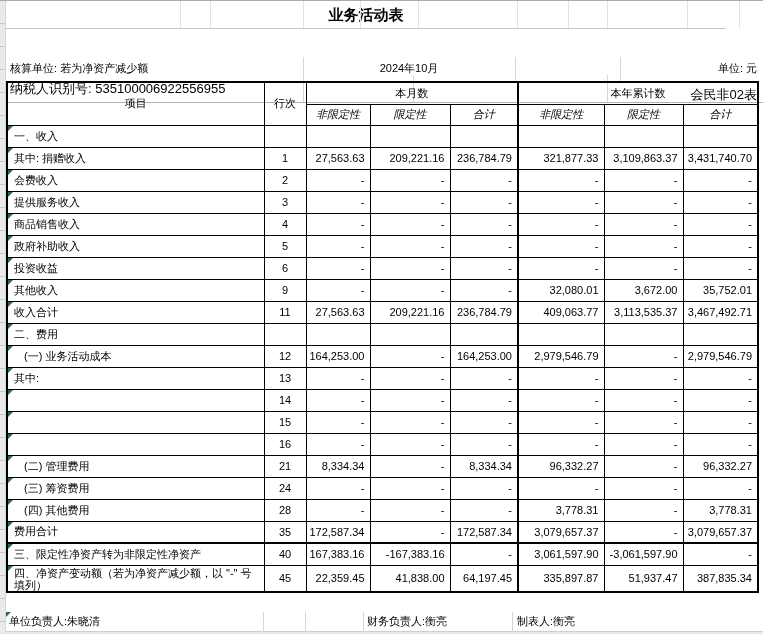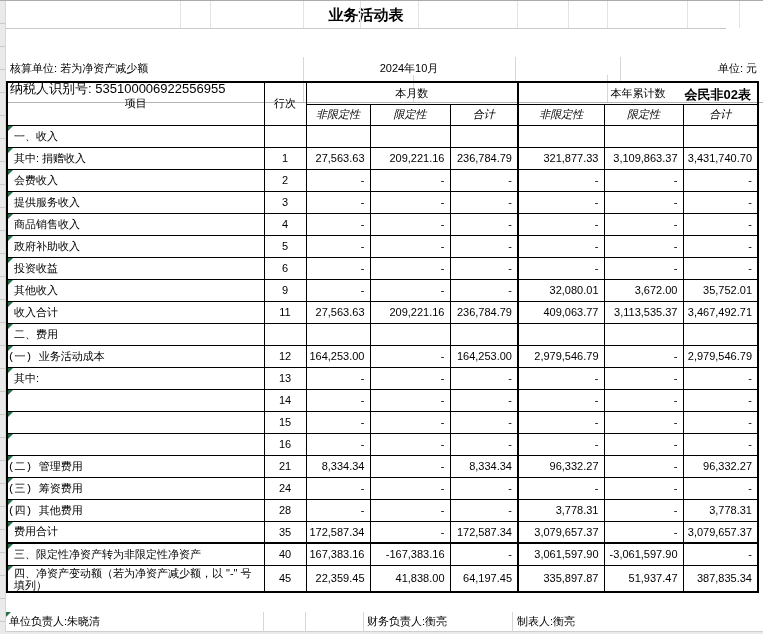--- a/index.html
+++ b/index.html
@@ -17,39 +17,39 @@
     border-right:1px solid #d7d7d7;
   }
   .vline{ position:absolute; top:0; width:1px; height:100%; background:#e3e3e3; }
   .vline.mid{ background:#d6d6d6; }
 
   
   #title-row{ position:absolute; left:6px; top:0; width:720px; height:28px; border-bottom:1px solid #c9c9c9; }
   #title-row .ttl{ display:block; width:100%; text-align:center; font-size:15px; font-weight:bold; line-height:27px; color:#000; }
   #info1{ position:absolute; left:6px; top:28px; width:757px; height:28px; border-bottom:1px solid #b3b3b3; font-size:13px;margin-top:46px; }
   #info1 .lbl{ position:absolute; left:4px; top:0; line-height:27px; }
-  #info1 .code{ position:absolute; right:12px; bottom:1px; line-height:13px;font-weight:bold; }
+  #info1 .code{ position:absolute; right:6px; bottom:1px; line-height:13px; }
   #info2{ position:absolute; left:6px; top:56px; width:757px; height:24px; font-size:11px; }
   #info2 .lbl{ position:absolute; left:4px; top:0; line-height:23px; }
   #info2 .period{ position:absolute; left:297px; width:212px; top:0; text-align:center; line-height:23px; }
   #info2 .cur{ position:absolute; right:6px; top:0; line-height:23px; }
 
   
   table{
     position:absolute; left:6px; top:80px; width:751px;
     border-collapse:collapse; table-layout:fixed;
     border:2px solid #000; font-size:11px; color:#000;
   }
   th,td{ border:1px solid #000; padding:0; overflow:hidden; white-space:nowrap; font-weight:normal; vertical-align:middle; }
   thead th{ text-align:center; }
   thead tr.h1 th{ height:22px; }
   thead tr.h2 th{ height:21px;font-style:italic; }
   tbody td{ height:22px; }
   td.item{ text-align:left; padding-left:6px; position:relative; }
-  td.item.indent{ padding-left:0;font-family:Liberation Mono, monospace; }
+  td.item.indent{ padding-left:16px; }
   td.rno{ text-align:center; }
   td.num{ text-align:right; padding-right:5px; }
   .thick-left{ border-left:2px solid #000 !important; }
   tr.thick-top td{ border-top:2px solid #000; }
   tr.wrap-row td{ height:25px; }
   tr.wrap-row td.item{ white-space:normal; line-height:12px; vertical-align:top; padding-top:1px; padding-right:4px; }
   .tri{
     position:absolute; left:0; top:0; width:0; height:0;
     border-top:5px solid var(--err); border-right:5px solid transparent;
   }

